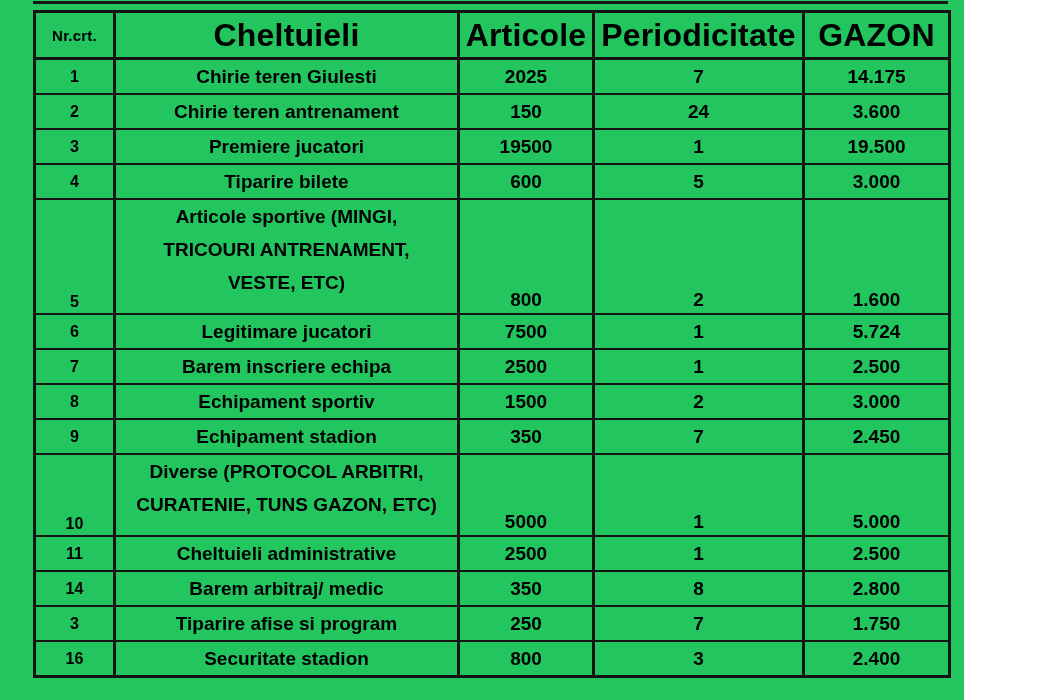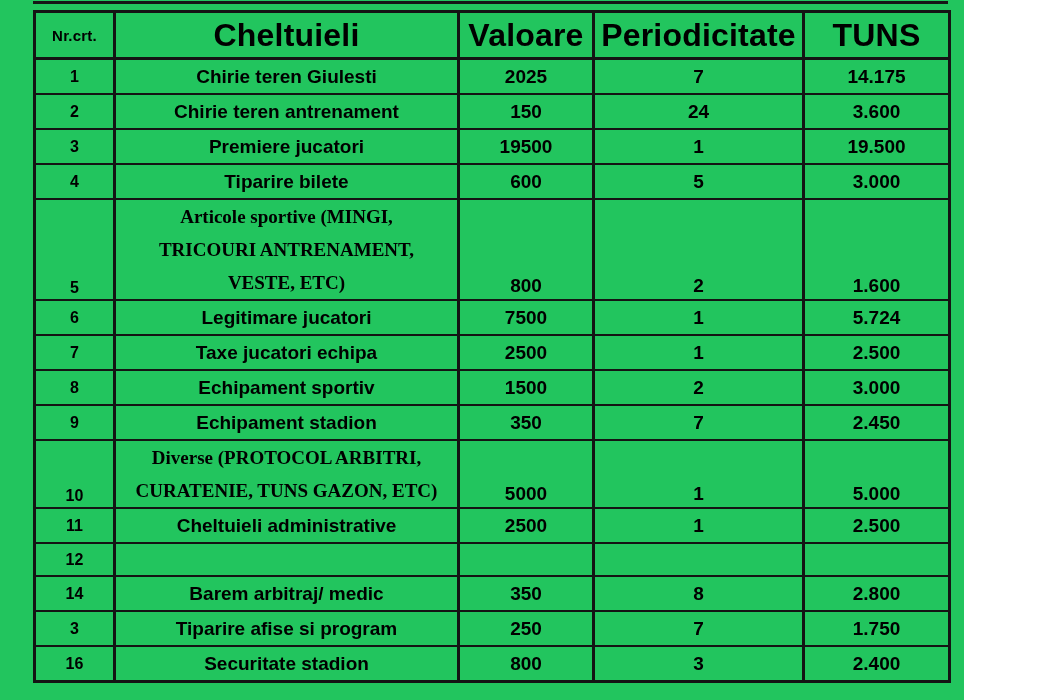--- a/index.html
+++ b/index.html
@@ -70,22 +70,21 @@
   td.name {
     white-space: pre-line;
     line-height: 33px;
   }
   
   tr.vb td {
     vertical-align: bottom;
     padding-bottom: 2px;
   }
   tr.vb td.name {
-    padding-bottom: 0;
-    font-family: Liberation Serif, serif;
+    padding-bottom: 14px;
   }
 </style>
 </head>
 <body>
 
 <div class="page">
   <div class="top-cropped-line"></div>
 
   <table class="expense-table">
     <colgroup>
@@ -93,23 +92,23 @@
       <col style="width:344px">
       <col style="width:135px">
       <col style="width:210px">
       <col style="width:146px">
     </colgroup>
 
     <tbody>
         <tr class="r-head">
       <th class="nr-head">Nr.crt.</th>
       <th>Cheltuieli</th>
-      <th>Valoare</th>
+      <th>Articole</th>
       <th>Periodicitate</th>
-      <th>TUNS</th>
+      <th>GAZON</th>
     </tr>
 
     <tr class="r">
       <td class="nr">1</td>
       <td class="name">Chirie teren Giulesti</td>
       <td class="num">2025</td>
       <td class="num">7</td>
       <td class="num">14.175</td>
     </tr>
 
@@ -150,21 +149,21 @@
     <tr class="r">
       <td class="nr">6</td>
       <td class="name">Legitimare jucatori</td>
       <td class="num">7500</td>
       <td class="num">1</td>
       <td class="num">5.724</td>
     </tr>
 
     <tr class="r">
       <td class="nr">7</td>
-      <td class="name">Taxe jucatori echipa</td>
+      <td class="name">Barem inscriere echipa</td>
       <td class="num">2500</td>
       <td class="num">1</td>
       <td class="num">2.500</td>
     </tr>
 
     <tr class="r">
       <td class="nr">8</td>
       <td class="name">Echipament sportiv</td>
       <td class="num">1500</td>
       <td class="num">2</td>
@@ -189,27 +188,20 @@
     </tr>
 
     <tr class="r">
       <td class="nr">11</td>
       <td class="name">Cheltuieli administrative</td>
       <td class="num">2500</td>
       <td class="num">1</td>
       <td class="num">2.500</td>
     </tr>
 
-    <tr class="r">
-      <td class="nr">12</td>
-      <td class="name"></td>
-      <td class="num"></td>
-      <td class="num"></td>
-      <td class="num"></td>
-    </tr>
 
 
     <tr class="r">
       <td class="nr">14</td>
       <td class="name">Barem arbitraj/ medic</td>
       <td class="num">350</td>
       <td class="num">8</td>
       <td class="num">2.800</td>
     </tr>
 

